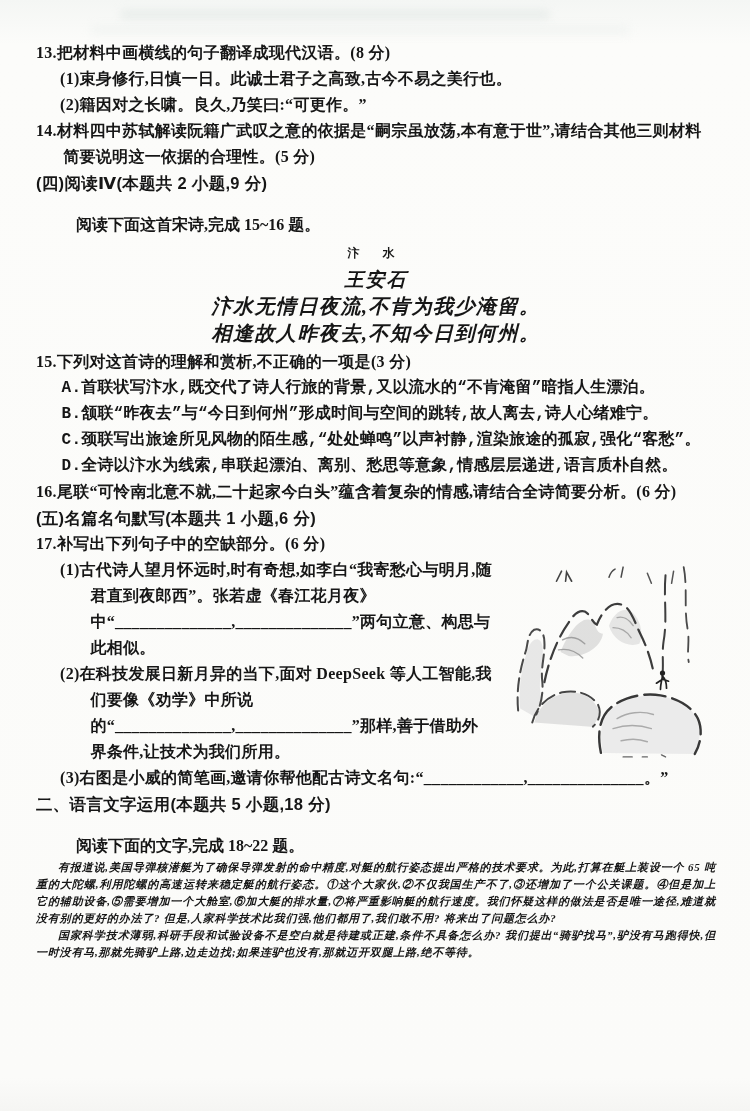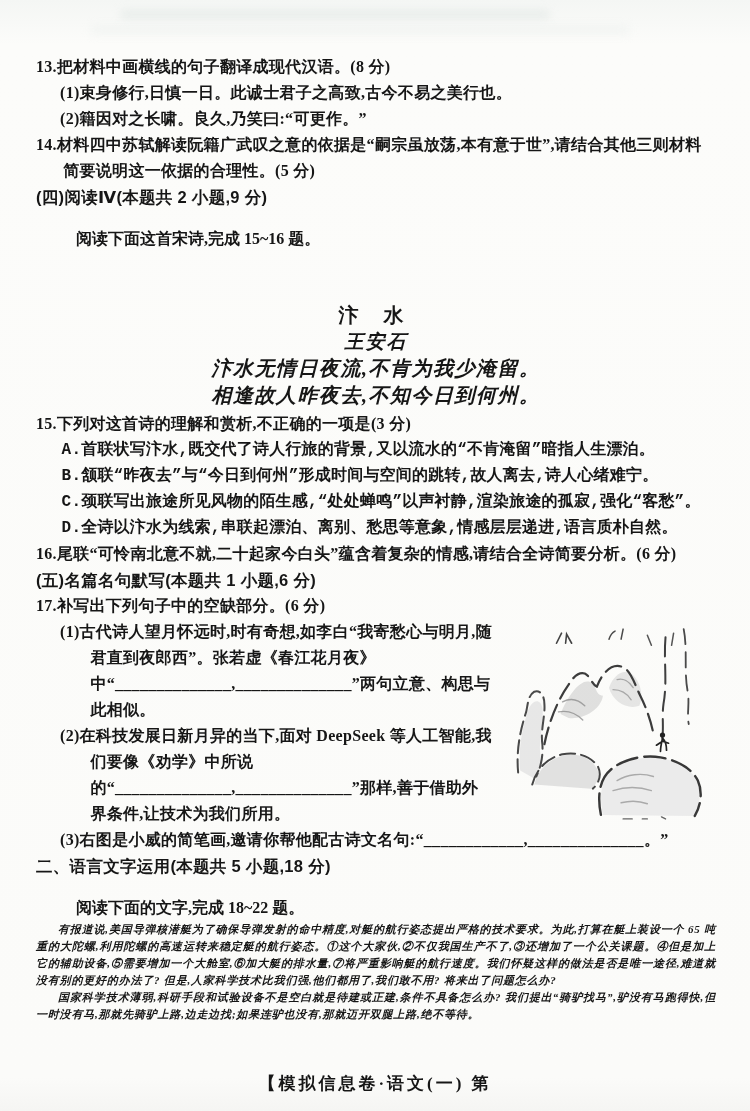--- a/index.html
+++ b/index.html
@@ -2,35 +2,35 @@
 <html><head>
 <meta charset="utf-8">
 <style>
   * { margin:0; padding:0; box-sizing:border-box; }
   html,body { width:750px; }
   body { background:#e9e9e7; font-family:"Liberation Serif","DejaVu Serif",serif; }
   .sheet {
     position:relative; width:750px; height:1111px; overflow:hidden;
     background:#fcfcfa;
     background-image:linear-gradient(180deg,#f4f6f4 0%,#fcfcfa 4%,#fbfbf9 97%,#f5f5f3 100%);
-    color:#161616; padding:54px 34px 0 36px;
+    color:#161616; padding:40px 34px 0 36px;
   }
   .ghost { position:absolute; top:6px; left:90px; width:560px; height:30px; }
   .ghost .g1 { position:absolute; top:4px; left:30px; width:430px; height:9px;
     background:#dde4e1; opacity:.55; filter:blur(4px); border-radius:4px; }
   .ghost .g2 { position:absolute; top:20px; left:0; width:540px; height:8px;
     background:#e7ecea; opacity:.45; filter:blur(5px); border-radius:4px; }
   .line { line-height:26px; font-size:16px; }
   .stem { font-weight:700; padding-left:1.7em; text-indent:-1.7em; letter-spacing:.3px; }
   .sub  { font-weight:700; margin-left:1.5em; padding-left:1.9em; text-indent:-1.9em; letter-spacing:.3px; }
   .header-h { font-weight:700; font-family:"Liberation Sans","DejaVu Sans",sans-serif;
     font-size:16.5px; letter-spacing:.3px; }
   .indent1 { margin-left:2.5em; font-weight:700;margin-top:16px; }
   .poem { text-align:center; padding:2px 0 2px; }
-  .poem-title { font-weight:700; font-size:20px; letter-spacing:10px; line-height:27px;margin-top:48px; }
+  .poem-title { font-weight:700; font-size:12px; letter-spacing:10px; line-height:27px; }
   .poem-author { font-style:italic; font-weight:600; font-size:19px; line-height:26px; letter-spacing:2px; }
   .poem-line { font-style:italic; font-weight:700; font-size:20px; line-height:27px; letter-spacing:1.5px; }
   .option { font-weight:700; margin-left:1.6em; letter-spacing:.2px;font-family:Liberation Mono, monospace; }
   .q17-items { overflow:hidden; }
   .sketch { float:right; width:212px; height:202px; margin:2px 0 4px 10px; }
   .sketch svg { width:100%; height:100%; }
   .script { font-style:italic; font-weight:600; letter-spacing:.8px; }
   .para { line-height:17px; font-size:11px; text-align:justify; text-indent:2em; }
   .footer { position:absolute; bottom:16px; left:0; width:100%; text-align:center;
     font-weight:700; font-size:17px; letter-spacing:3px; }
@@ -106,14 +106,13 @@
     <div class="line sub">(1)古代诗人望月怀远时,时有奇想,如李白“我寄愁心与明月,随君直到夜郎西”。张若虚《春江花月夜》中“______________,______________”两句立意、构思与此相似。</div>
     <div class="line sub">(2)在科技发展日新月异的当下,面对 DeepSeek 等人工智能,我们要像《劝学》中所说的“______________,______________”那样,善于借助外界条件,让技术为我们所用。</div>
     <div class="line sub">(3)右图是小威的简笔画,邀请你帮他配古诗文名句:“____________,______________。”</div>
   </div>
 
   <div class="line header-h">二、语言文字运用(本题共 5 小题,18 分)</div>
   <div class="line indent1">阅读下面的文字,完成 18~22 题。</div>
   <div class="para script">有报道说,美国导弹核潜艇为了确保导弹发射的命中精度,对艇的航行姿态提出严格的技术要求。为此,打算在艇上装设一个 65 吨重的大陀螺,利用陀螺的高速运转来稳定艇的航行姿态。①这个大家伙,②不仅我国生产不了,③还增加了一个公关课题。④但是加上它的辅助设备,⑤需要增加一个大舱室,⑥加大艇的排水量,⑦将严重影响艇的航行速度。我们怀疑这样的做法是否是唯一途径,难道就没有别的更好的办法了? 但是,人家科学技术比我们强,他们都用了,我们敢不用? 将来出了问题怎么办?</div>
   <div class="para script">国家科学技术薄弱,科研手段和试验设备不是空白就是待建或正建,条件不具备怎么办? 我们提出“骑驴找马”,驴没有马跑得快,但一时没有马,那就先骑驴上路,边走边找;如果连驴也没有,那就迈开双腿上路,绝不等待。</div>
 
-  <div class="footer">【模拟信息卷·语文(一)  第</div>
 </div>
 
 </body></html>

